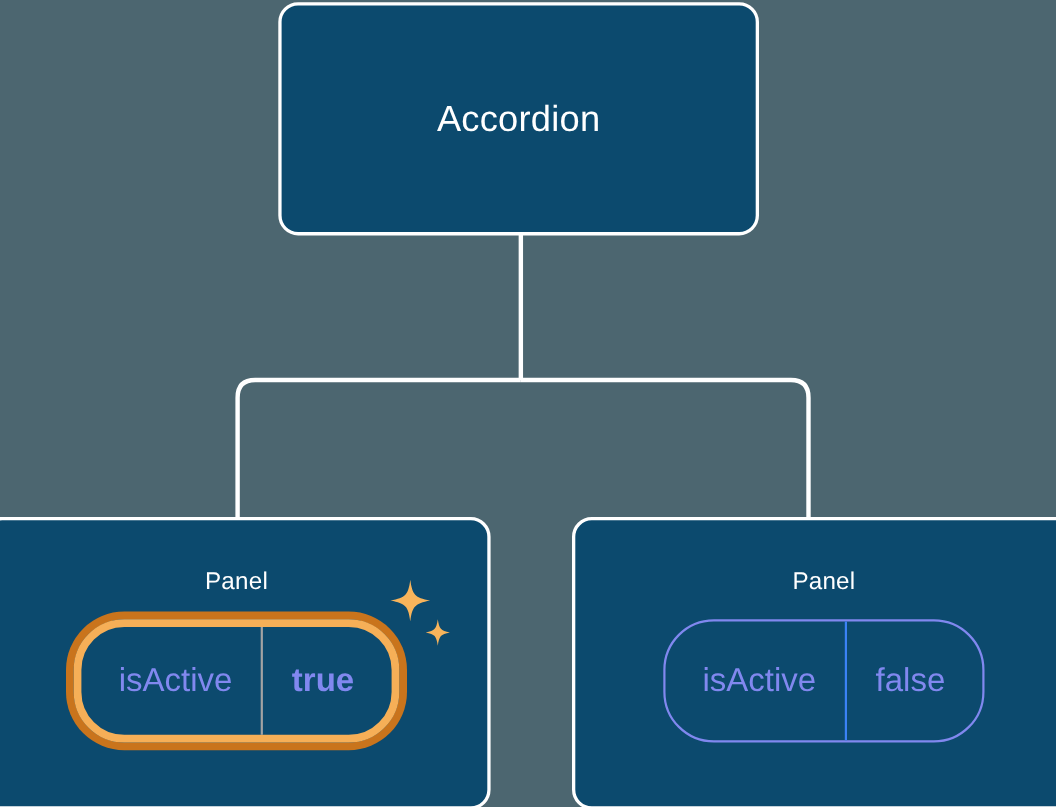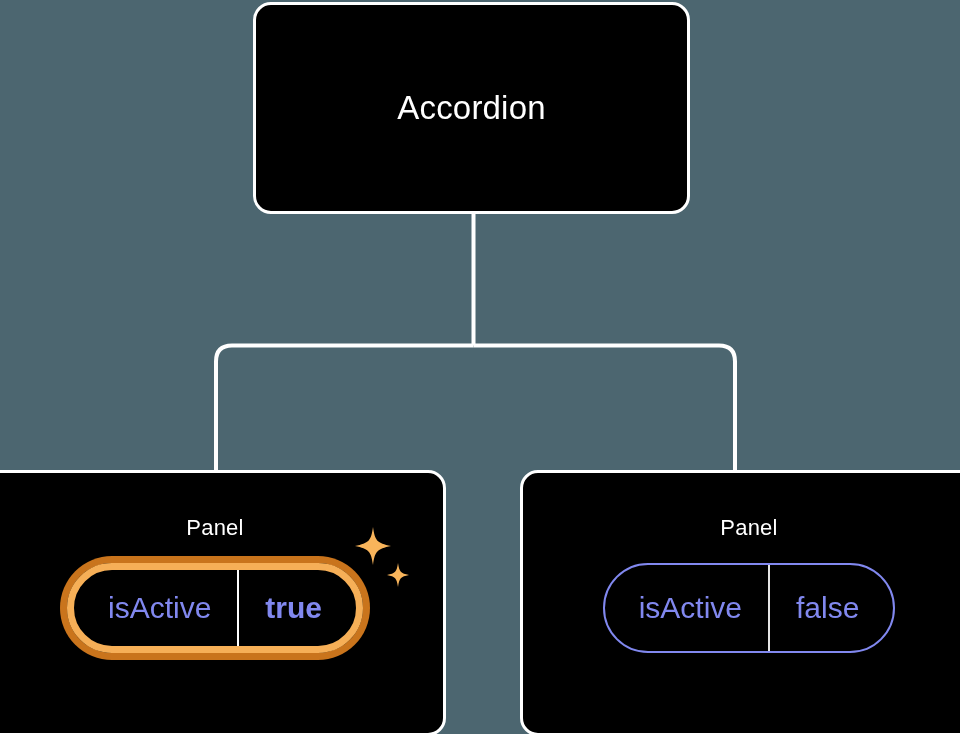--- a/index.html
+++ b/index.html
@@ -30,21 +30,21 @@
     top: 0;
     width: 960px;
     height: 734px;
     z-index: 1;
     pointer-events: none;
   }
 
   
   .node {
     position: absolute;
-    background: #000000;
+    background: #0c4a6e;
     border: 3px solid #ffffff;
     border-radius: 18px;
     box-sizing: border-box;
     z-index: 2;
   }
 
   .node-root {
     left: 253px;
     top: 2px;
     width: 437px;
@@ -102,21 +102,21 @@
     margin-top: 22px;
     display: flex;
     align-items: center;
     justify-content: center;
   }
 
   .pill {
     position: relative;
     display: flex;
     align-items: stretch;
-    height: 90px;
+    height: 112px;
     border-radius: 46px;
     box-sizing: border-box;
     background: transparent;
   }
 
   .pill-plain {
     border: 2px solid #8188ef;
   }
 
   
@@ -136,25 +136,25 @@
 
   .pill-cell-name {
     padding: 0 26px 0 34px;
   }
 
   .pill-cell-value {
     padding: 0 34px 0 26px;
   }
 
   .pill-plain .pill-cell-value {
-    border-left: 2px solid #e5e5e5;
+    border-left: 2px solid #3b82f6;
   }
 
   .pill-highlight .pill-cell-value {
-    border-left: 2px solid #ffffff;
+    border-left: 2px solid #a3a3a3;
     font-weight: bold;
   }
 
   
   .sparkles {
     position: absolute;
     right: -52px;
     top: -38px;
     width: 64px;
     height: 72px;

